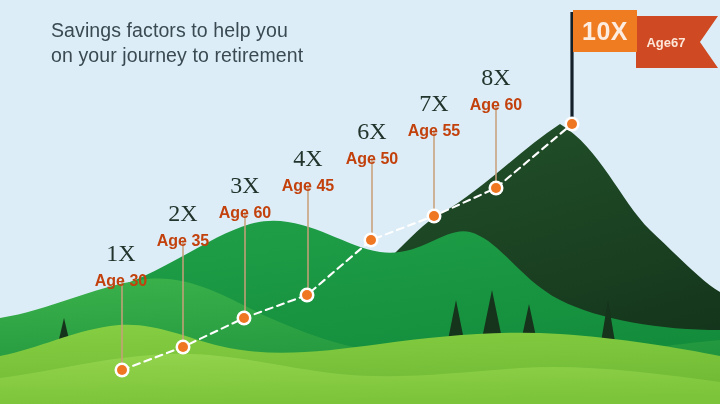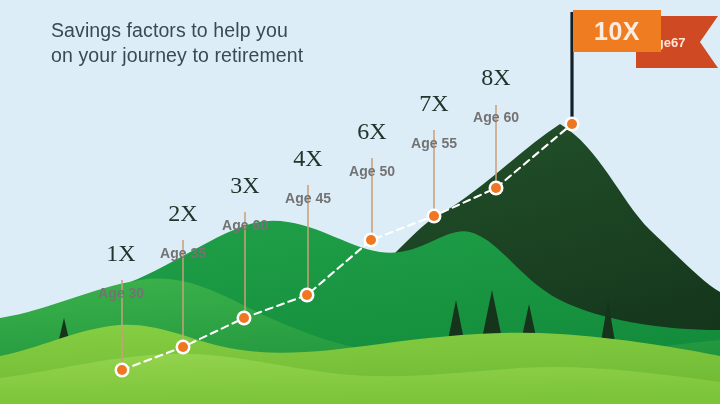--- a/index.html
+++ b/index.html
@@ -18,21 +18,21 @@
     font-size:12.5px;line-height:16px;font-weight:600;
     color:#44535b;letter-spacing:.1px;
   }
   .ms-mult{
     position:absolute;transform:translateX(-50%);
     font-family:"Liberation Serif",serif;
     font-size:24px;font-weight:400;color:#22342c;white-space:nowrap;
   }
   .ms-age{
     position:absolute;transform:translateX(-50%);
-    font-size:14px;font-weight:700;color:#737373;white-space:nowrap;margin-top:13px;
+    font-size:16px;font-weight:700;color:#c2410c;white-space:nowrap;
   }
   .flag-main{
     position:absolute;background:#f07c22;
     display:flex;align-items:center;justify-content:center;
     color:#fdece0;font-size:25px;font-weight:700;letter-spacing:.5px;
     z-index:3;
   }
   .flag-ribbon{
     position:absolute;background:#cf4a22;z-index:2;
     clip-path:polygon(0% 0%, 100% 0%, 78% 50%, 100% 100%, 0% 100%);
@@ -174,16 +174,16 @@
   <div>
     <div class="ms-mult" style="left:496px;top:64px">8X</div>
     <div class="ms-age" style="left:496px;top:96px">Age 60</div>
   </div>
 
   <div>
     <div class="flag-ribbon" style="left:636px;top:16px;width:82px;height:52px;">
       <span>Age</span>
       <span>67</span>
     </div>
-    <div class="flag-main" style="left:573px;top:10px;width:88px;height:42px;">10X</div>
+    <div class="flag-main" style="left:573px;top:10px;width:64px;height:42px;">10X</div>
   </div>
 
 </div>
 
 </body></html>

